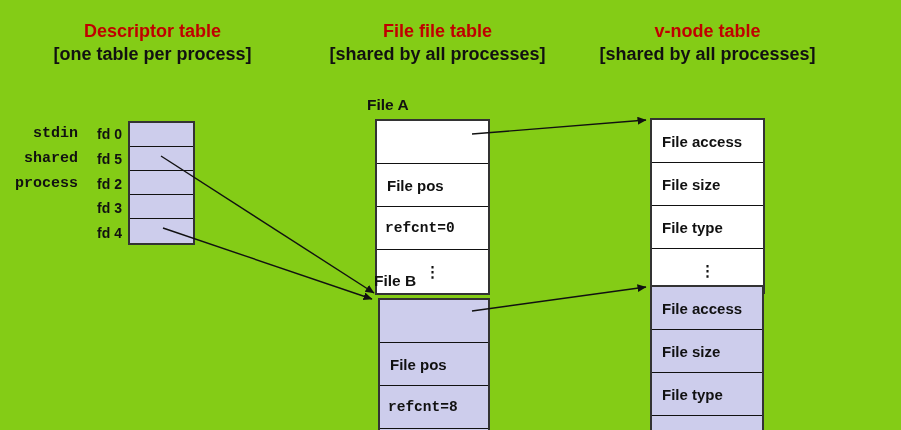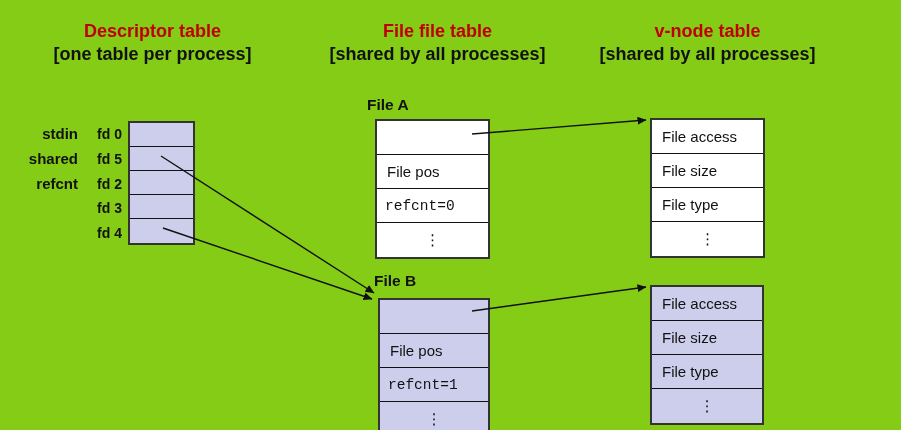--- a/index.html
+++ b/index.html
@@ -9,37 +9,37 @@
   }
   
   .col-header{position:absolute;top:20px;text-align:center;}
   .col-title{color:#c00000;font-weight:bold;font-size:18px;line-height:22px;}
   .col-subtitle{color:#111;font-weight:bold;font-size:18px;line-height:25px;}
 
   
   .mini-table{position:absolute;border:2px solid #333;background:#fff;box-sizing:border-box;}
   .mini-table.lav{background:#cdcdec;}
   .cell{
-    height:34px;box-sizing:border-box;border-bottom:1px solid #111;
+    height:43px;box-sizing:border-box;border-bottom:1px solid #111;
     display:flex;align-items:center;padding-left:10px;
-    font-weight:normal;font-size:15px;color:#111;
+    font-weight:bold;font-size:15px;color:#111;
   }
   .cell:last-child{border-bottom:none;}
   .cell.mono{font-family:"Liberation Mono","DejaVu Sans Mono",monospace;font-size:14.5px;padding-left:8px;}
   .cell.center{justify-content:center;padding-left:0;font-size:15px;letter-spacing:0;}
   .table-label{position:absolute;font-weight:bold;font-size:15.5px;color:#111;}
 
   
   .desc-boxes{position:absolute;left:128px;top:121px;width:67px;height:124px;
     border:2px solid #333;box-sizing:border-box;background:#cdcdec;}
   .desc-cell{height:24px;box-sizing:border-box;border-bottom:1px solid #111;background:#cdcdec;}
   .desc-cell:last-child{border-bottom:none;}
   .std-label{position:absolute;width:72px;height:25px;left:6px;
     display:flex;align-items:center;justify-content:flex-end;
-    font-family:Liberation Sans, sans-serif;font-weight:bold;font-size:15px;color:#111;text-align:right;}
+    font-family:Liberation Mono, monospace;font-weight:bold;font-size:15px;color:#111;text-align:right;}
   .fd-label{position:absolute;width:40px;height:25px;left:82px;
     display:flex;align-items:center;justify-content:flex-end;
     font-weight:bold;font-size:14px;color:#111;}
 
   .arrow-layer{position:absolute;left:0;top:0;z-index:6;pointer-events:none;}
   .arrow-line{stroke:#111;stroke-width:1.4;fill:none;}
 </style>
 </head>
 <body>
 
@@ -53,21 +53,21 @@
     <div class="col-title">File file table</div>
     <div class="col-subtitle">[shared by all processes]</div>
   </div>
   <div class="col-header" style="left:565px;width:285px;">
     <div class="col-title">v-node table</div>
     <div class="col-subtitle">[shared by all processes]</div>
   </div>
 
   <div class="std-label" style="top:121px;">stdin</div>
   <div class="std-label" style="top:146px;">shared</div>
-  <div class="std-label" style="top:171px;">refcnt</div>
+  <div class="std-label" style="top:171px;">process</div>
 
   <div class="fd-label" style="top:121px;">fd 0</div>
   <div class="fd-label" style="top:146px;">fd 5</div>
   <div class="fd-label" style="top:171px;">fd 2</div>
   <div class="fd-label" style="top:195px;">fd 3</div>
   <div class="fd-label" style="top:220px;">fd 4</div>
 
   <div class="desc-boxes">
     <div class="desc-cell"></div>
     <div class="desc-cell"></div>
@@ -81,21 +81,21 @@
     <div class="cell"></div>
     <div class="cell">File pos</div>
     <div class="cell mono">refcnt=0</div>
     <div class="cell center">⋮</div>
   </div>
 
   <div class="table-label" style="left:374px;top:272px;">File B</div>
   <div class="mini-table lav" style="left:378px;top:298px;width:112px;">
     <div class="cell"></div>
     <div class="cell">File pos</div>
-    <div class="cell mono">refcnt=1</div>
+    <div class="cell mono">refcnt=8</div>
     <div class="cell center">⋮</div>
   </div>
 
   <div class="mini-table" style="left:650px;top:118px;width:115px;">
     <div class="cell">File access</div>
     <div class="cell">File size</div>
     <div class="cell">File type</div>
     <div class="cell center">⋮</div>
   </div>
 

